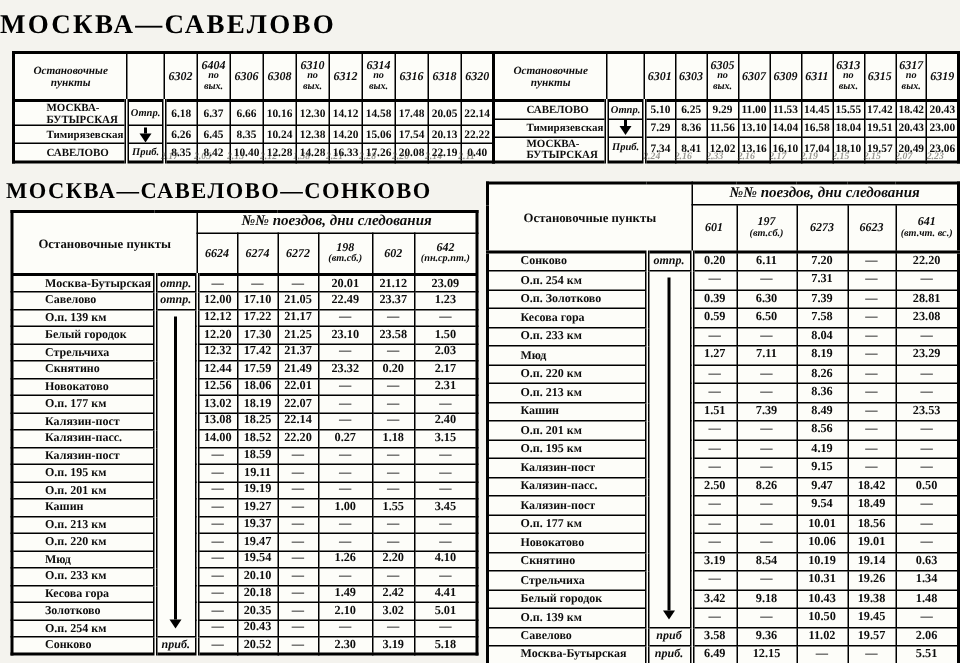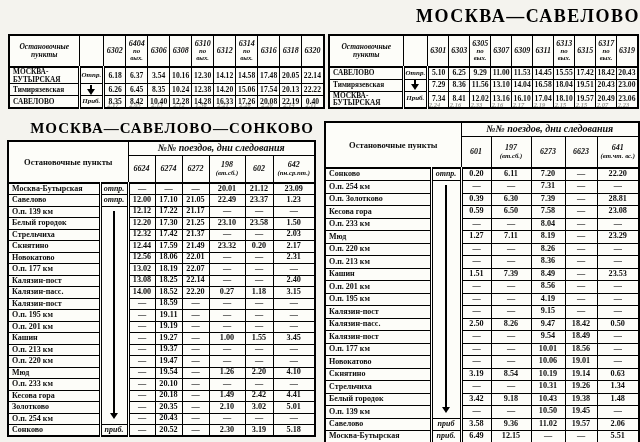--- a/index.html
+++ b/index.html
@@ -3,21 +3,21 @@
 <meta charset="utf-8">
 <style>
   html,body{margin:0;padding:0}
   body{
     width:640px;height:442px;position:relative;overflow:hidden;
     background:#f4f3ee;
     font-family:"Liberation Serif", serif;
     color:#0d0d0d;
   }
   .title{
-    position:absolute;text-align:right;font-weight:bold;color:#000;
+    position:absolute;text-align:left;font-weight:bold;color:#000;
     letter-spacing:1.5px;white-space:nowrap;
   }
   #main-title{top:6px;left:0;width:640px;font-size:18px}
   #bl-title{top:120px;left:4px;width:310px;font-size:15px;letter-spacing:1px}
 
   .tt-host{position:absolute}
   #tl-host{top:34px;left:8px}
   #tr-host{top:34px;left:328px}
   #bl-host{top:140px;left:7px}
   #br-host{top:121px;left:324px}
@@ -29,21 +29,21 @@
   .tt th,.tt td{
     border:1px solid #000;padding:0 1px;text-align:center;
     font-weight:bold;overflow:hidden;line-height:1.05;color:#0d0d0d;
   }
   .tt thead{border-bottom:2px solid #000}
   .tt .stub-h{font-style:italic;white-space:normal}
   .tt .banner{font-style:italic;font-size:10px;height:13px}
   .tt .train-h{font-style:italic;vertical-align:middle}
   .t-no{font-size:8px;font-style:italic;font-weight:bold}
   .t-note{font-size:6.8px;font-style:italic;white-space:normal;line-height:1}
-  .tt td.stop{text-align:left;padding-left:3px;white-space:normal;border-right:3px double #000}
+  .tt td.stop{text-align:left;padding-left:21px;white-space:normal;border-right:3px double #000}
   .tt td.mark{font-style:italic;border-right:3px double #000}
   .tt td.time{font-family:"Liberation Serif",serif}
 
   
   .tt.top thead th{height:30px;vertical-align:middle}
   .tt.top .stub-h{font-size:7.5px}
   .tt.top tbody tr{height:12px}
   .tt.top td.stop{font-size:7.3px}
   .tt.top td.time{font-size:7.6px}
   .tt.top td.mark{font-size:7px}
@@ -138,21 +138,21 @@
             <div class="t-no">6320</div>
           </th>
         </tr>
       </thead>
       <tbody>
         <tr>
           <td class="stop">МОСКВА-БУТЫРСКАЯ</td>
           <td class="mark">Отпр.</td>
           <td class="time">6.18</td>
           <td class="time">6.37</td>
-          <td class="time">3.54</td>
+          <td class="time">6.66</td>
           <td class="time">10.16</td>
           <td class="time">12.30</td>
           <td class="time">14.12</td>
           <td class="time">14.58</td>
           <td class="time">17.48</td>
           <td class="time">20.05</td>
           <td class="time">22.14</td>
         </tr>
         <tr>
           <td class="stop">Тимирязевская</td>

